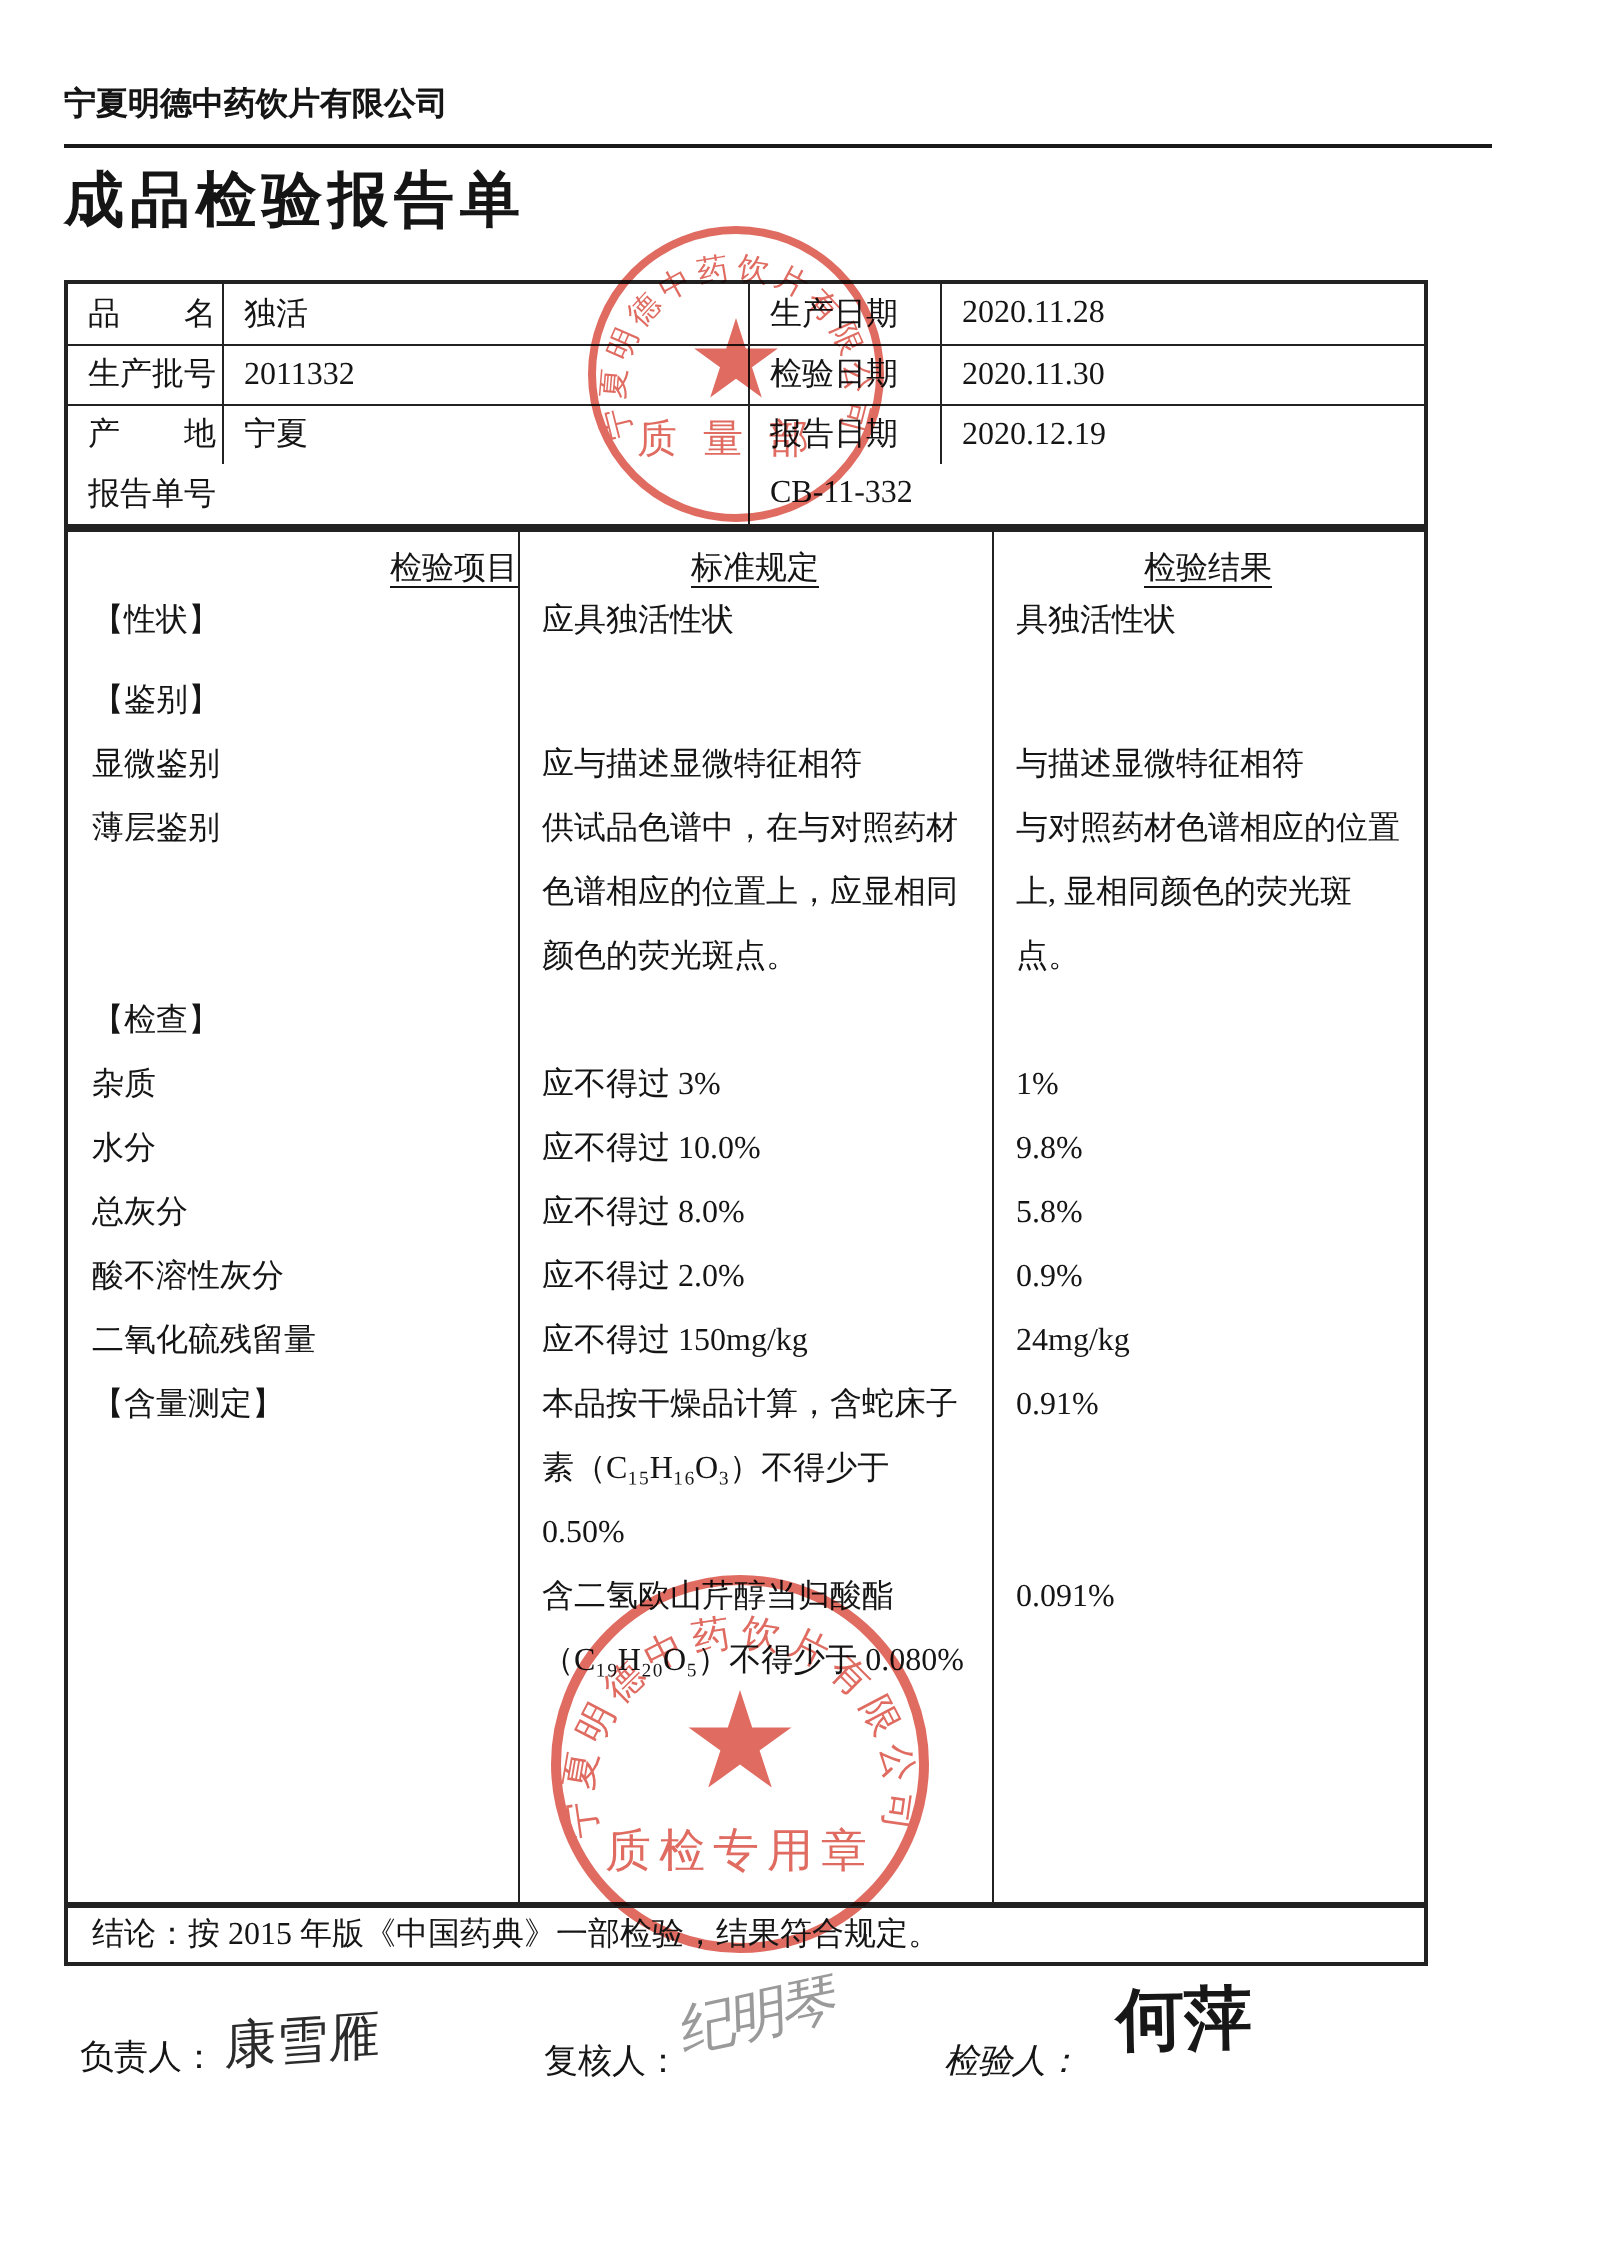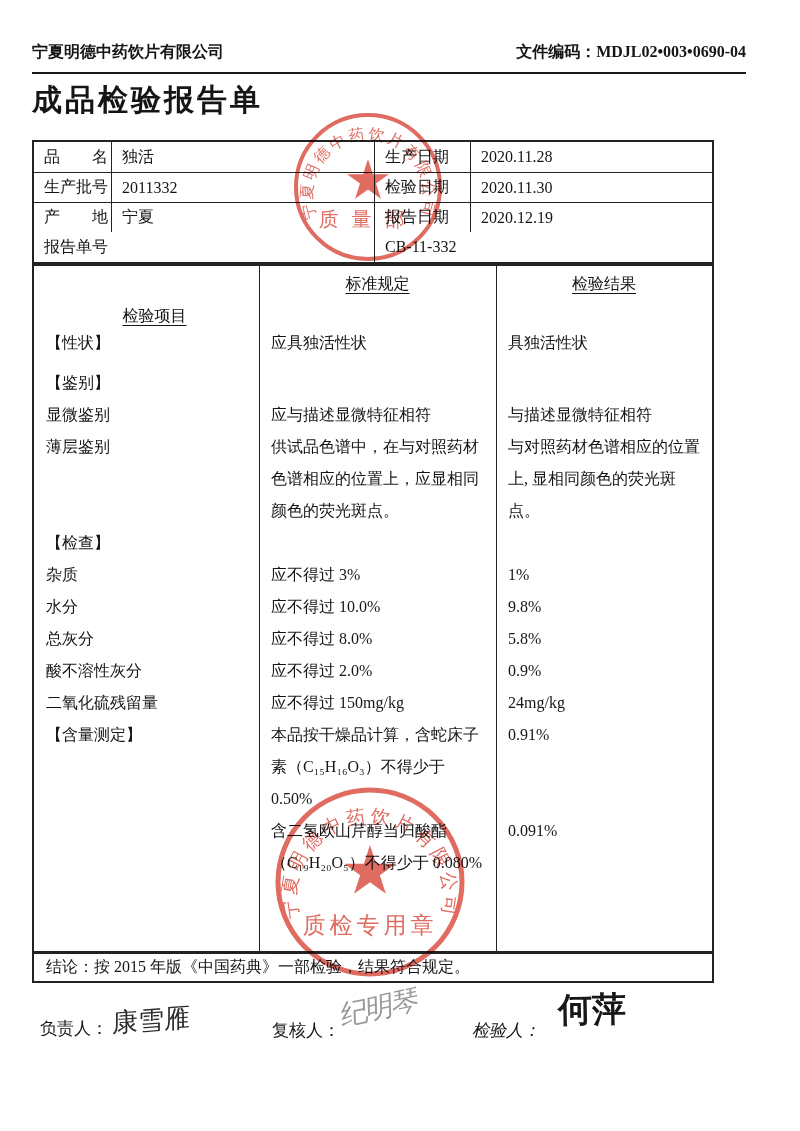--- a/index.html
+++ b/index.html
@@ -38,21 +38,21 @@
   .info-row .cell + .cell { border-left: 1px solid #222; }
   
   .insp-table {
     position: absolute; left: 32px; top: 264px; width: 682px; height: 689px;
     border: 2px solid #222;
   }
   .vline { position: absolute; top: 0; bottom: 0; width: 1px; background: #222; }
   .v1 { left: 225px; } .v2 { left: 462px; }
   .insp-head { display: grid; grid-template-columns: 225px 237px 1fr; padding-top: 8px; font-size: 16px; }
   .insp-head .h { text-align: center; text-decoration: underline; text-underline-offset: 4px; }
-  .insp-head .h:first-child { text-align: center; padding-left: 16px; margin-top: 32px; }
+  .insp-head .h:first-child { text-align: right; padding-left: 16px; }
   .insp-row { display: grid; grid-template-columns: 225px 237px 1fr; font-size: 16px; line-height: 32px; }
   .insp-row .cell { padding: 0 12px; }
   .insp-rows .insp-row:nth-child(1) { }
   .insp-rows .insp-row:nth-child(2) { margin-top: 8px; }
   
   .conclusion {
     position: absolute; left: 32px; top: 953px; width: 682px; height: 30px;
     border: 2px solid #222; border-top-width: 1px;
     display: flex; align-items: center; padding: 0 12px; font-size: 16px;
   }
@@ -71,23 +71,20 @@
   .stamp-top    { left: 278px; top: 97px;  }
   .stamp-bottom { left: 268px; top: 780px; }
 </style>
 </head>
 <body>
 
 <div class="page">
 
   <div class="header">
     <span>宁夏明德中药饮片有限公司</span>
-    <span>
-      <span>文件编码：</span><span>MDJL02•003•0690-04</span>
-    </span>
   </div>
 
   <div class="title">成品检验报告单</div>
 
   <div class="info-table">
     <div id="info-rows">
         <div class="info-row">
           <div class="cell">品　　名</div>
           <div class="cell">独活</div>
           <div class="cell">生产日期</div>

